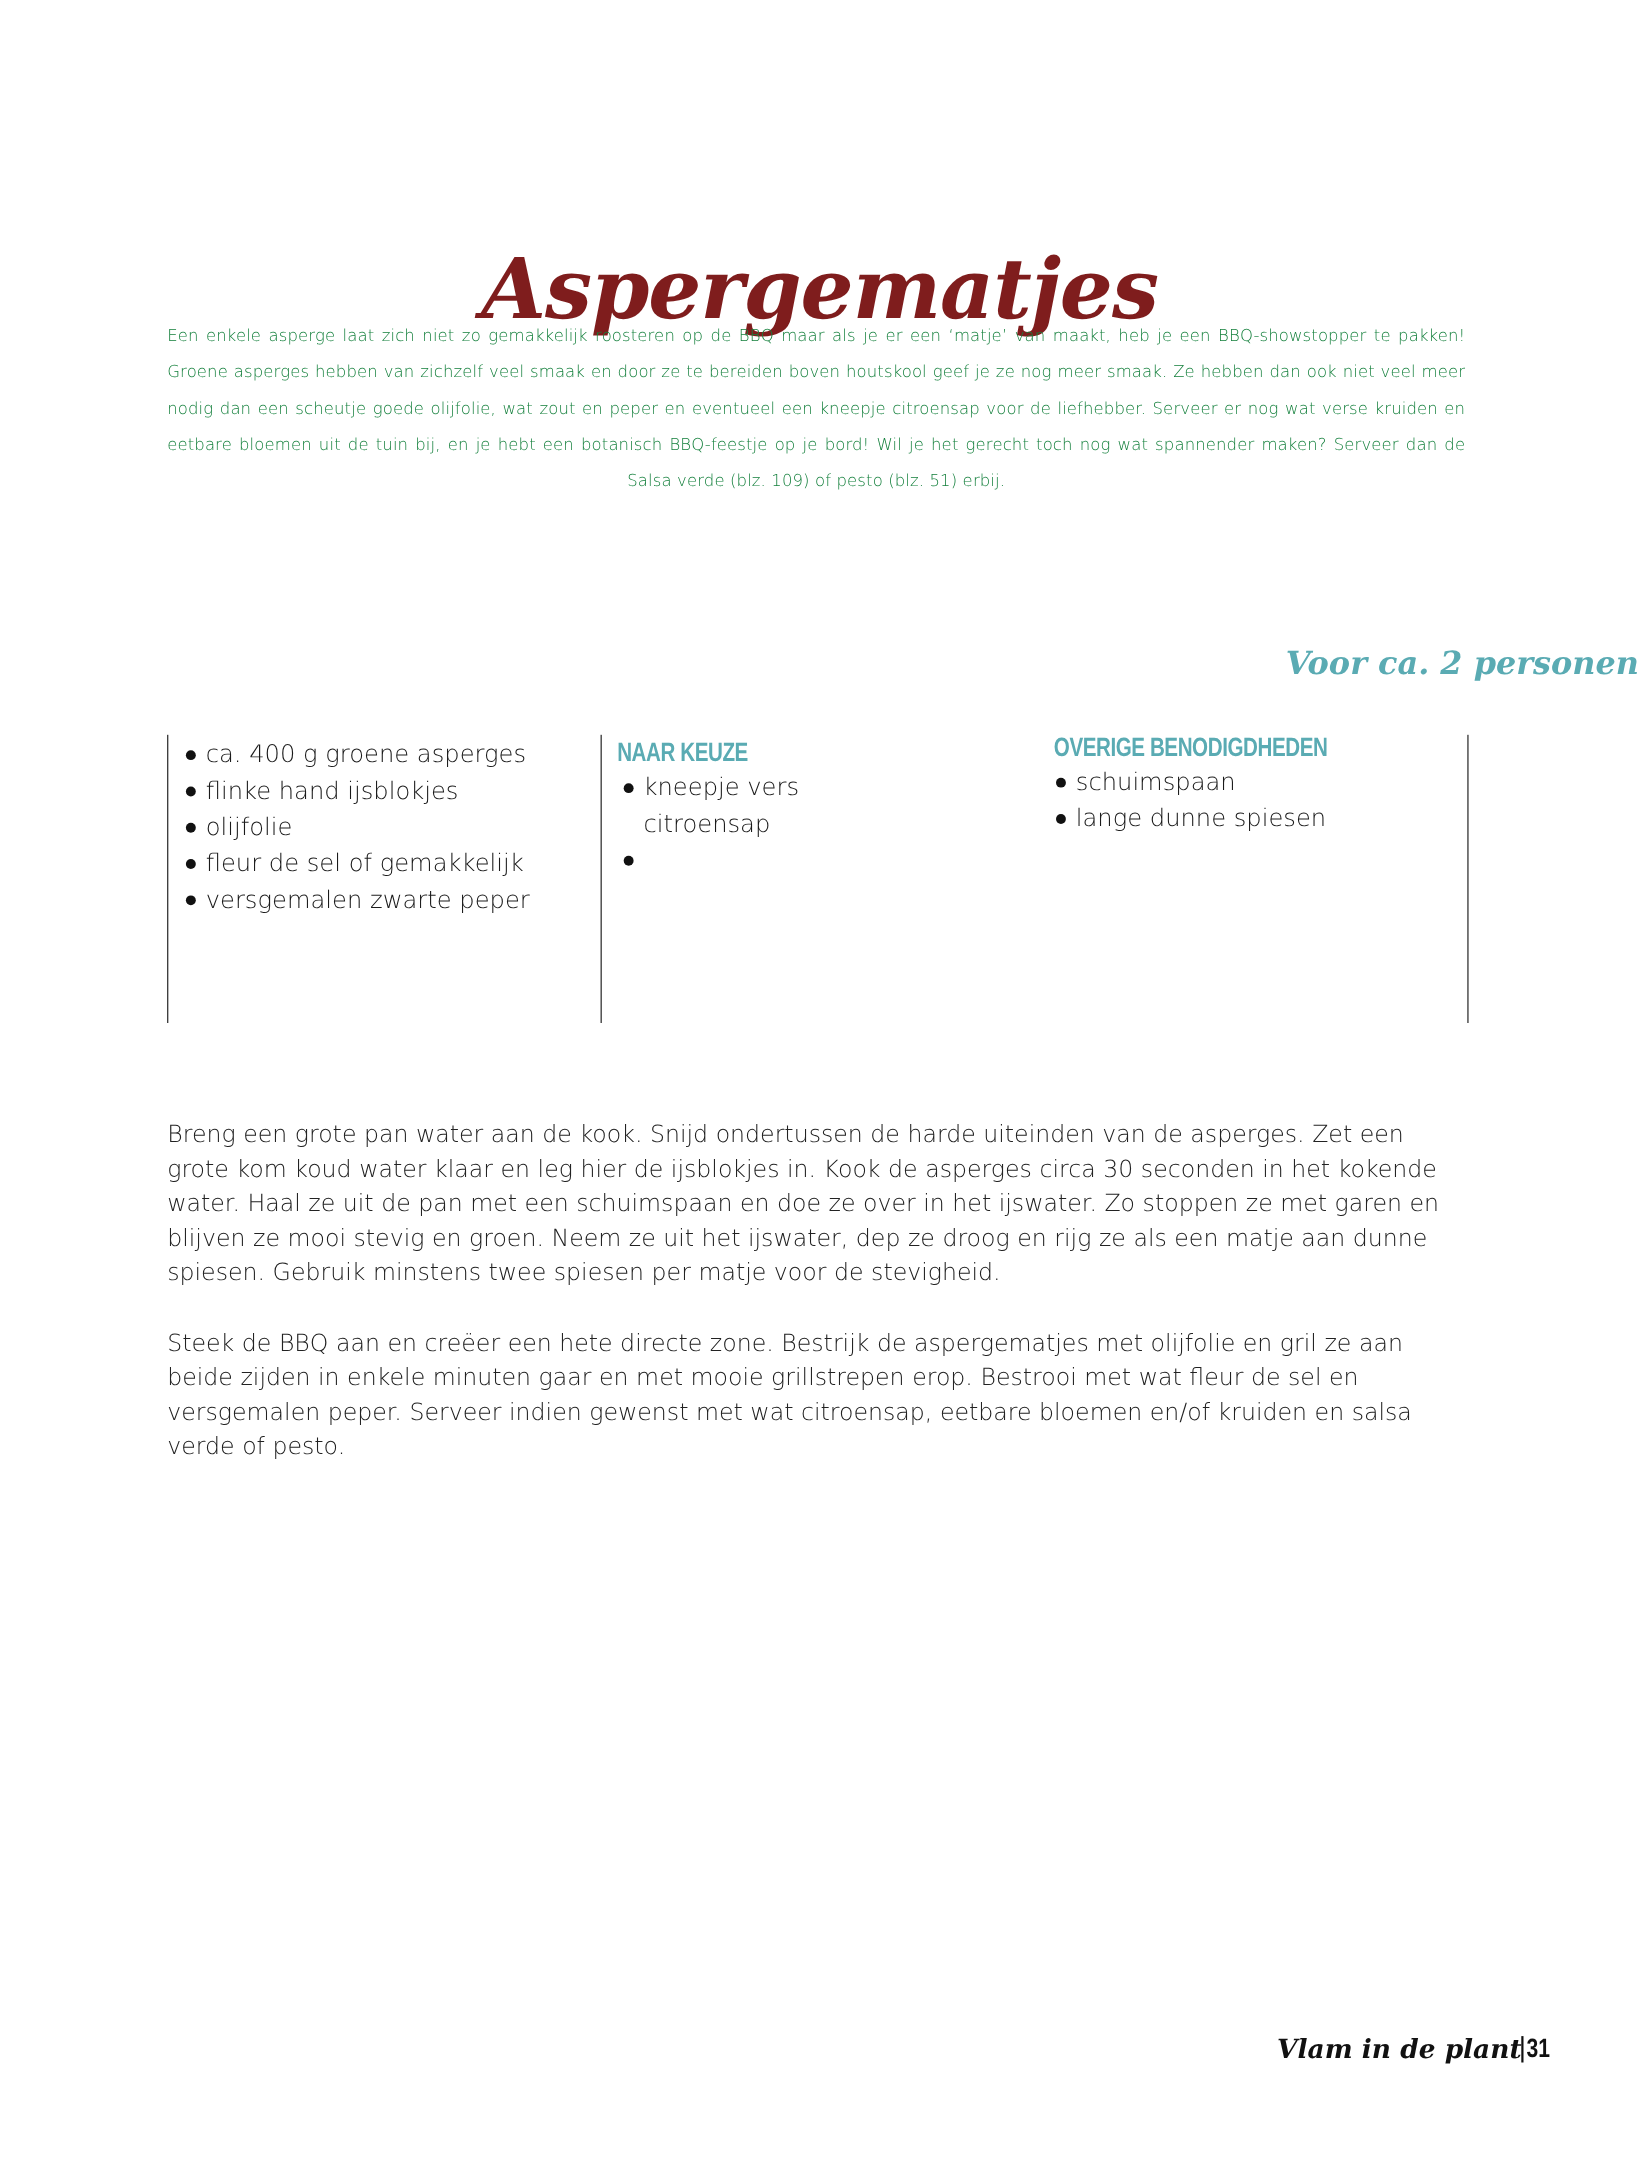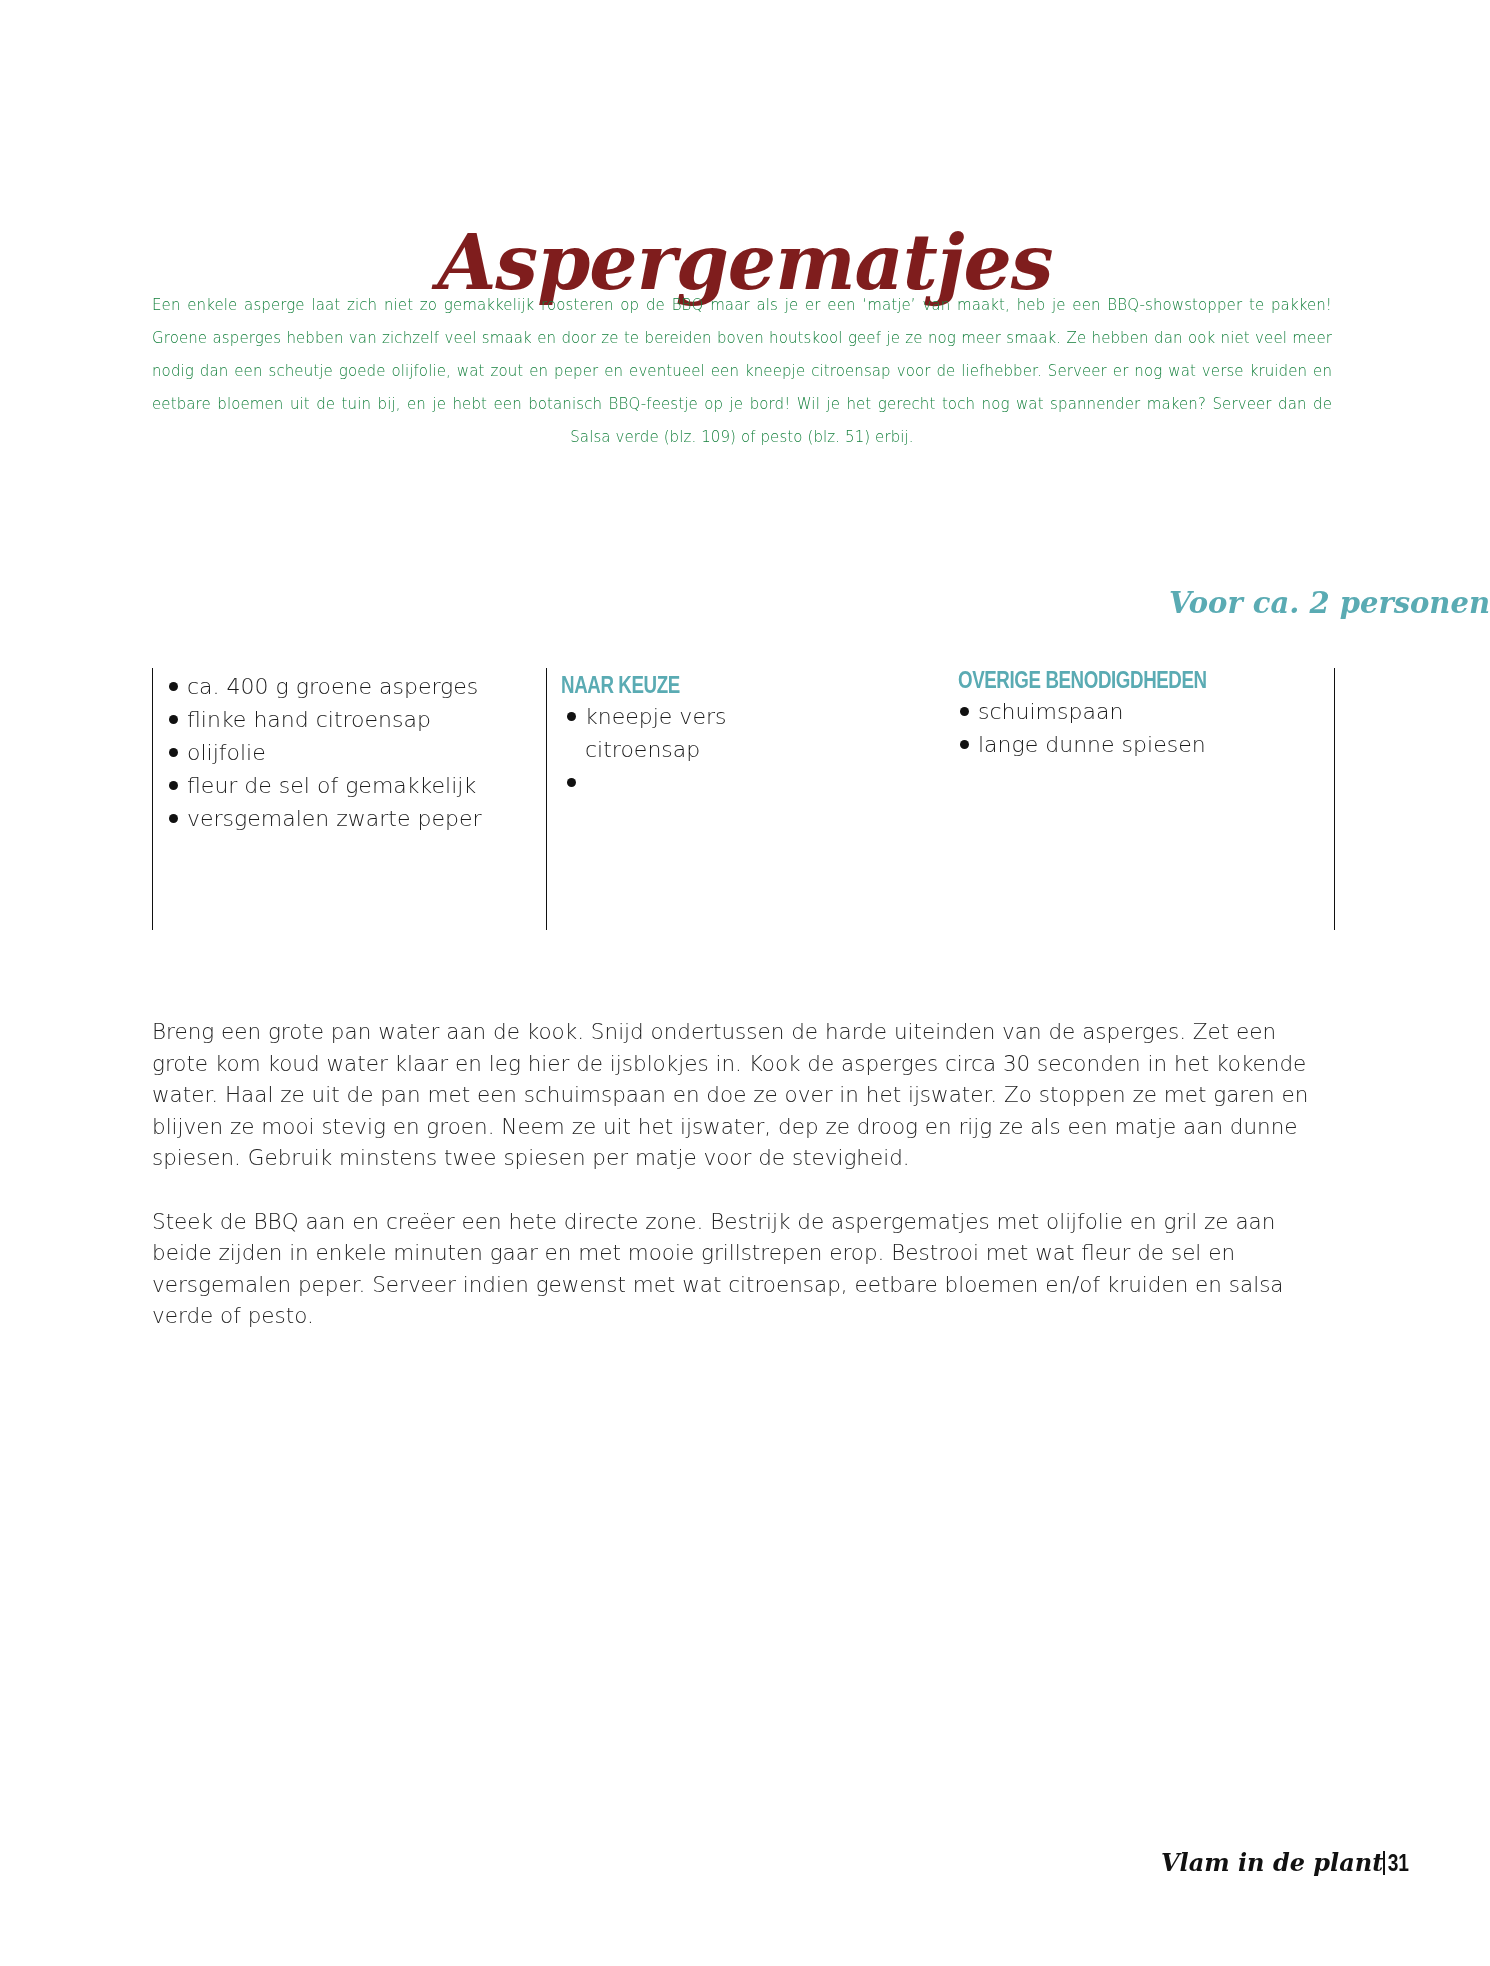--- a/index.html
+++ b/index.html
@@ -158,21 +158,21 @@
 <h1 class="page-title">Aspergematjes</h1>
 
 <p class="intro">Een enkele asperge laat zich niet zo gemakkelijk roosteren op de BBQ maar als je er een ‘matje’ van maakt, heb je een BBQ-showstopper te pakken! Groene asperges hebben van zichzelf veel smaak en door ze te bereiden boven houtskool geef je ze nog meer smaak. Ze hebben dan ook niet veel meer nodig dan een scheutje goede olijfolie, wat zout en peper en eventueel een kneepje citroensap voor de liefhebber. Serveer er nog wat verse kruiden en eetbare bloemen uit de tuin bij, en je hebt een botanisch BBQ-feestje op je bord! Wil je het gerecht toch nog wat spannender maken? Serveer dan de Salsa verde (blz. 109) of pesto (blz. 51) erbij.</p>
 
 <h2 class="servings">Voor ca. 2 personen</h2>
 
 <div class="ingredients">
   <div class="col col-1">
     <ul class="list">
       <li><span class="bullet"></span><span>ca. 400 g groene asperges</span></li>
-      <li><span class="bullet"></span><span>flinke hand citroensap</span></li>
+      <li><span class="bullet"></span><span>flinke hand ijsblokjes</span></li>
       <li><span class="bullet"></span><span>olijfolie</span></li>
       <li><span class="bullet"></span><span>fleur de sel of gemakkelijk</span></li>
       <li><span class="bullet"></span><span>versgemalen zwarte peper</span></li>
     </ul>
   </div>
 
   <div class="col col-2">
     <div class="col-heading">NAAR KEUZE</div>
     <ul class="list" style="width:260px;">
       <li><span class="bullet"></span><span>kneepje vers citroensap</span></li>

